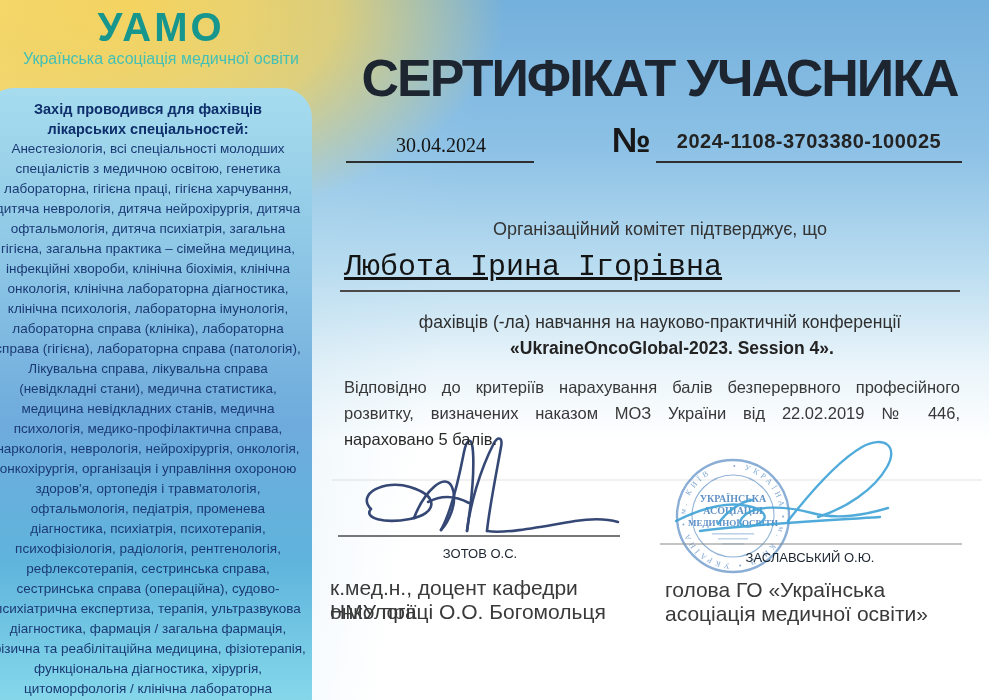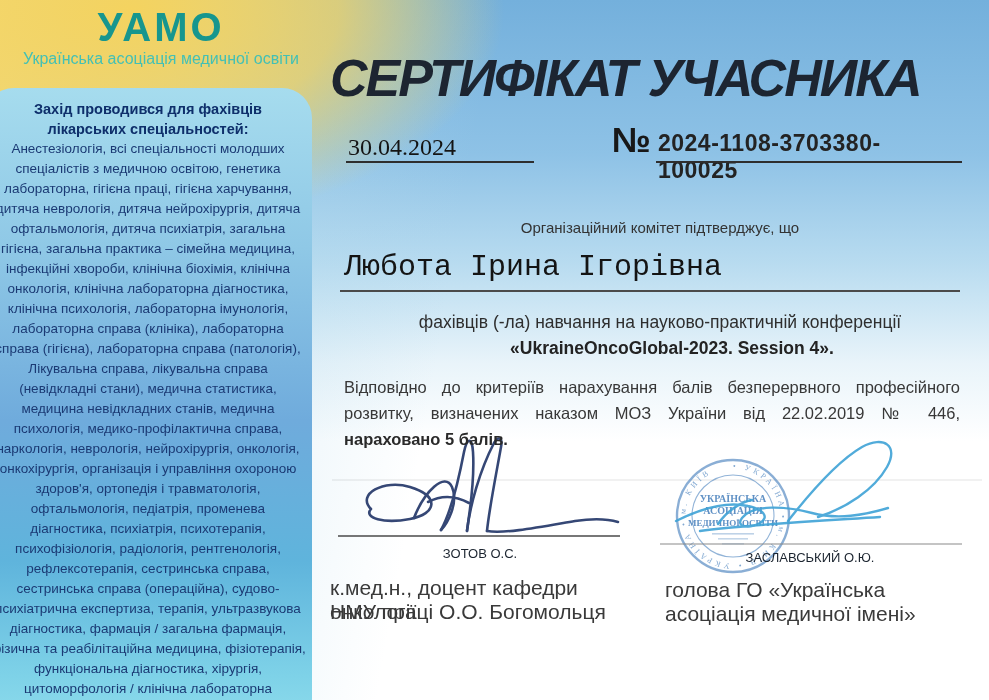--- a/index.html
+++ b/index.html
@@ -23,38 +23,38 @@
   }
   #sidebar-inner{position:absolute;left:0;top:0;width:100%;padding-top:11px;}
   #sidebar-heading{
     width:100%;text-align:center;font-weight:bold;font-size:14.5px;line-height:20px;
     color:#0e2f6b;padding:0 26px;box-sizing:border-box;
   }
   .spec-line{
     width:100%;text-align:center;font-size:13.5px;line-height:20px;color:#1b3a74;
     white-space:nowrap;font-weight:500;
   }
-  #cert-title{left:330px;top:48px;width:659px;text-align:left;font-size:52px;font-weight:800;
-    letter-spacing:-2px;color:#1d2531;z-index:6;font-style:italic;}
-  #date-text{left:348px;top:134px;width:186px;font-family:"Liberation Serif",serif;
-    font-size:24px;color:#141414;z-index:6;}
+  #cert-title{left:330px;top:48px;width:659px;text-align:center;font-size:52px;font-weight:800;
+    letter-spacing:-2px;color:#1d2531;z-index:6;}
+  #date-text{left:348px;top:134px;width:186px;text-align:center;font-family:"Liberation Serif",serif;
+    font-size:20px;color:#141414;z-index:6;}
   #date-underline{left:346px;top:161px;width:188px;height:2px;background:#2e2e2e;z-index:6;}
   #number-label{left:612px;top:120px;font-size:35px;font-weight:800;color:#181818;z-index:6;}
-  #number-value{left:658px;top:130px;width:302px;font-size:23px;font-weight:bold;
+  #number-value{left:658px;top:130px;width:302px;text-align:center;font-size:20px;font-weight:bold;
     letter-spacing:.5px;color:#232323;z-index:6;}
   #number-underline{left:656px;top:161px;width:306px;height:2px;background:#2e2e2e;z-index:6;}
-  #confirm-line{left:430px;top:219px;width:460px;text-align:center;font-size:15px;color:#333;z-index:6;}
+  #confirm-line{left:430px;top:219px;width:460px;text-align:center;font-size:18px;color:#333;z-index:6;}
   #participant-name{left:344px;top:250px;font-family:"Liberation Mono",monospace;font-size:30px;
-    color:#141414;z-index:6;}
+    color:#141414;z-index:6;text-decoration:underline;}
   #name-underline{left:340px;top:290px;width:620px;height:1.5px;background:#4a4a4a;z-index:6;}
   #training-line{left:360px;top:312px;width:600px;text-align:center;font-size:17.5px;color:#2e2e2e;z-index:6;}
   #conference-line{left:372px;top:338px;width:600px;text-align:center;font-size:17.5px;font-weight:bold;color:#232323;z-index:6;}
   #points-block{left:344px;top:374px;width:616px;font-size:16.5px;line-height:26px;color:#383838;z-index:6;}
   .points-just{text-align:justify;text-align-last:justify;}
-  #points-bold{font-weight:bold;color:#2a2a2a;}
+  #points-bold{font-weight:normal;color:#2a2a2a;}
   
   .sig-name{text-align:center;font-size:13px;font-weight:normal;color:#1c2530;z-index:6;}
   .sig-title{font-size:21px;color:#3a3a3a;z-index:6;}
   #sig1-name{left:330px;top:546px;width:300px;}
   #sig1-line1{left:330px;top:576px;width:300px;}
   #sig1-line2{left:330px;top:600px;width:300px;}
   #sig2-name{left:665px;top:550px;width:290px;}
   #sig2-line1{left:665px;top:578px;width:290px;}
   #sig2-line2{left:665px;top:602px;width:290px;}
   #overlay-svg{left:0;top:0;z-index:5;pointer-events:none;}
@@ -169,15 +169,15 @@
       <path d="M718,524 C726,512 740,502 752,500"></path>
     </g>
   </svg>
 
   <div id="sig1-name" class="abs sig-name">ЗОТОВ О.С.</div>
   <div id="sig1-line1" class="abs sig-title">к.мед.н., доцент кафедри онкології</div>
   <div id="sig1-line2" class="abs sig-title">НМУ праці О.О. Богомольця</div>
 
   <div id="sig2-name" class="abs sig-name">ЗАСЛАВСЬКИЙ О.Ю.</div>
   <div id="sig2-line1" class="abs sig-title">голова ГО «Українська</div>
-  <div id="sig2-line2" class="abs sig-title">асоціація медичної імені»</div>
+  <div id="sig2-line2" class="abs sig-title">асоціація медичної освіти»</div>
 
 </div>
 
 </body></html>

